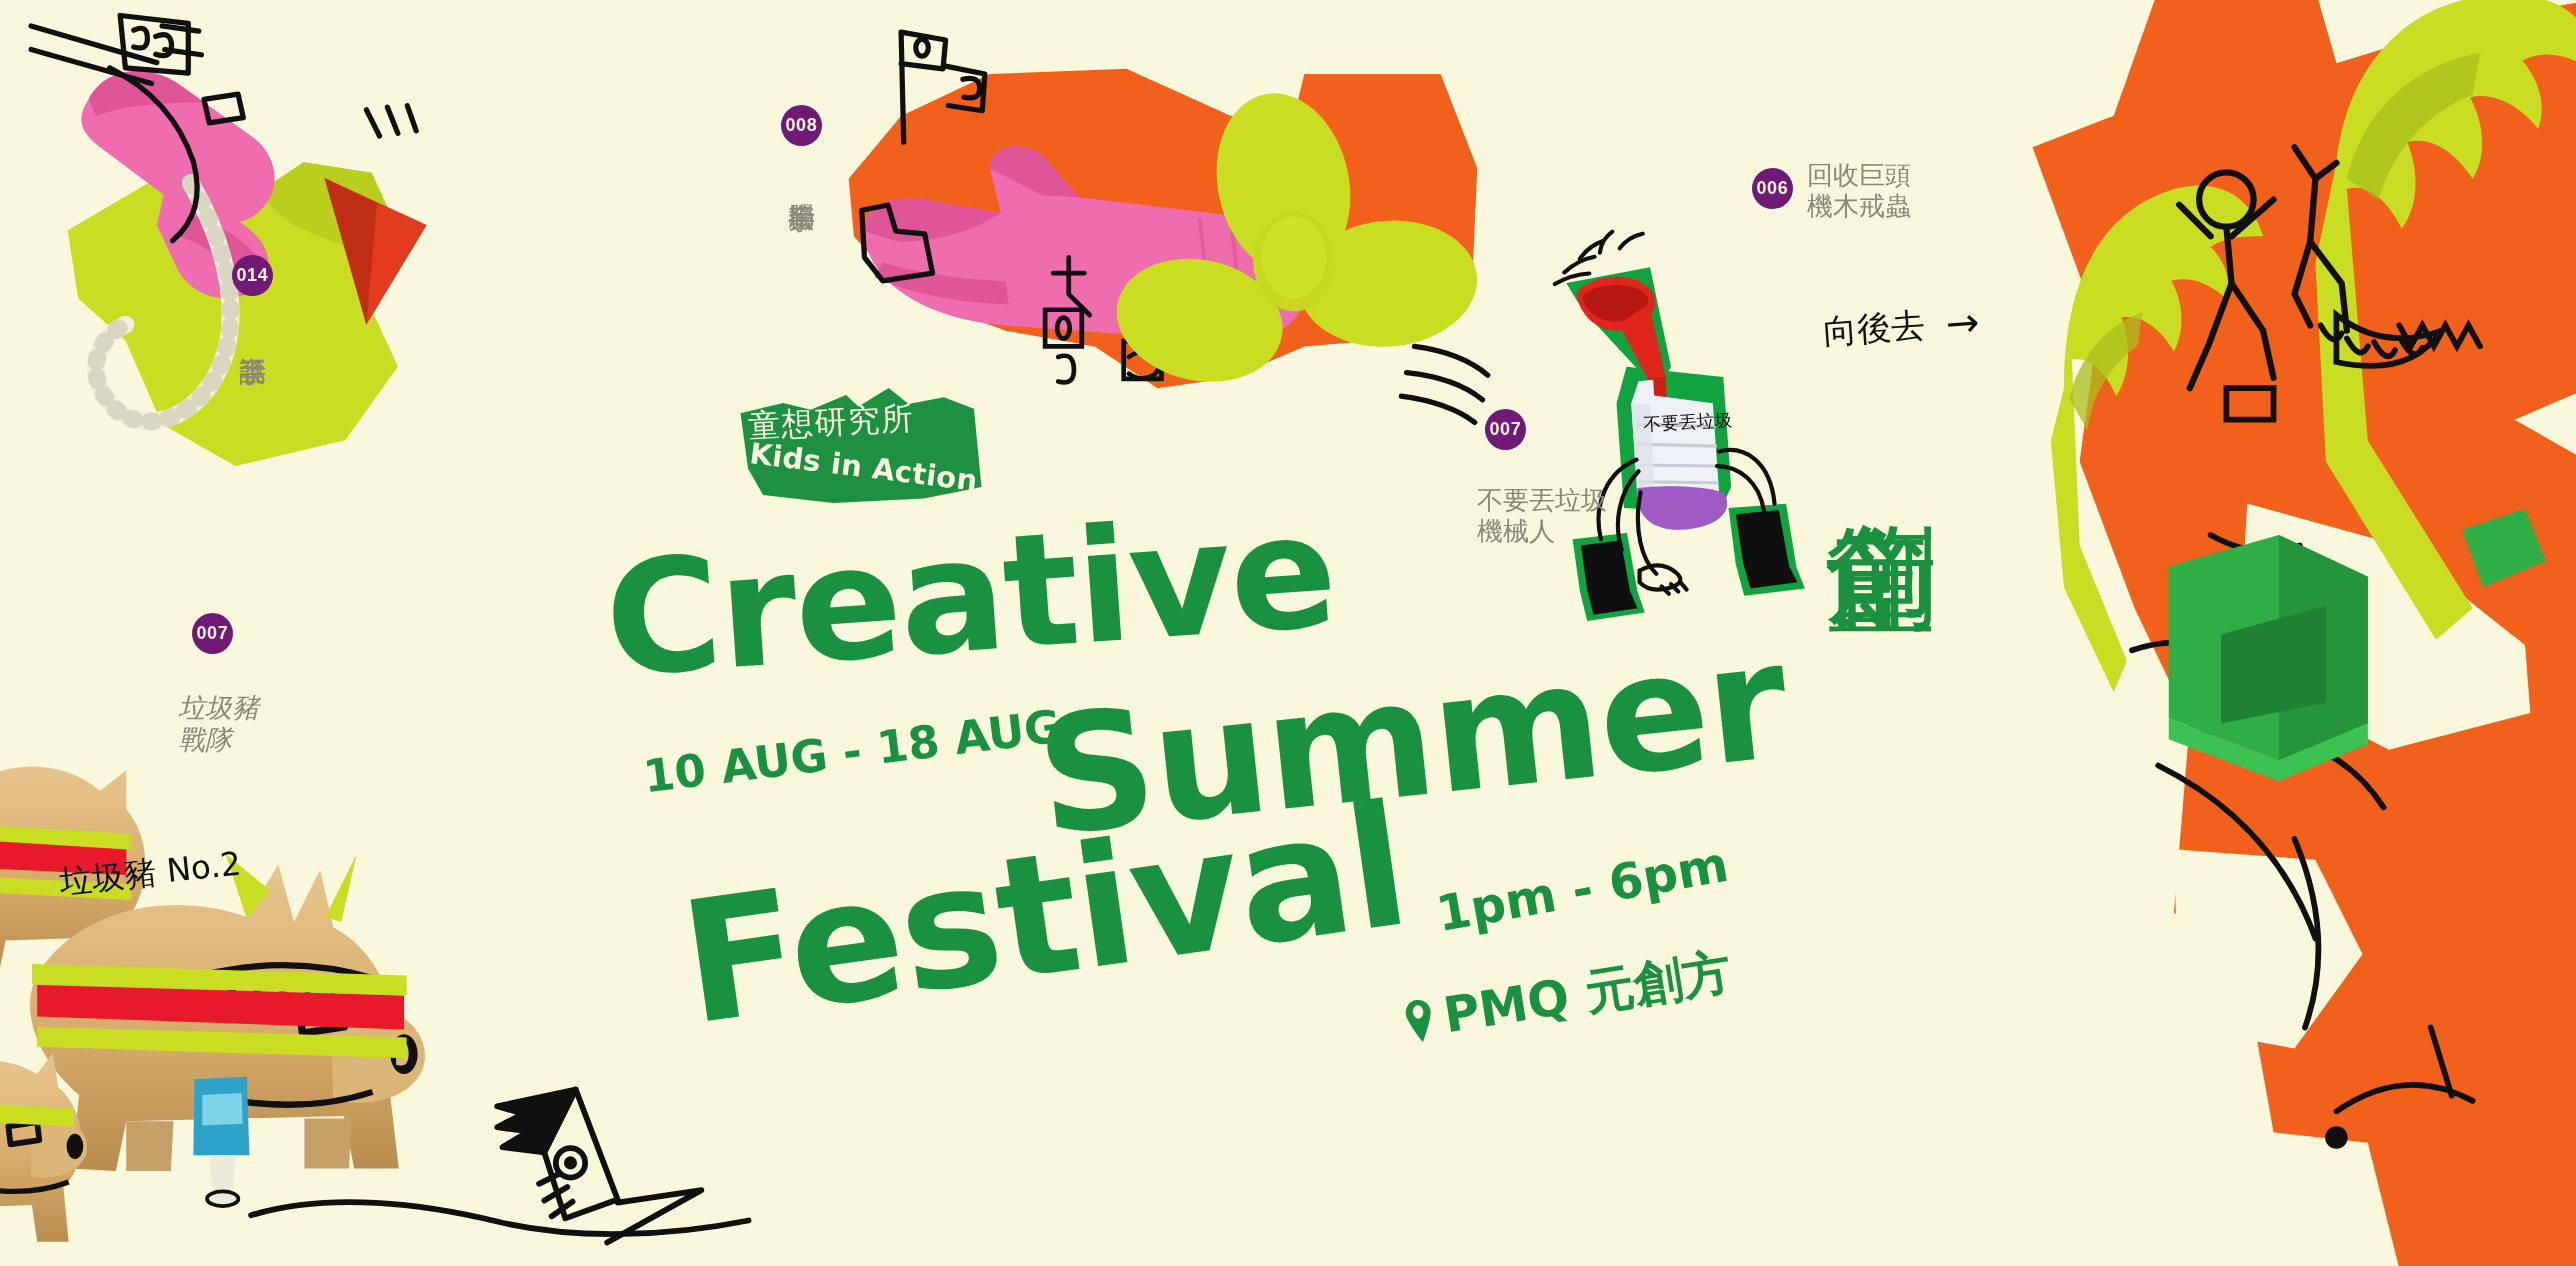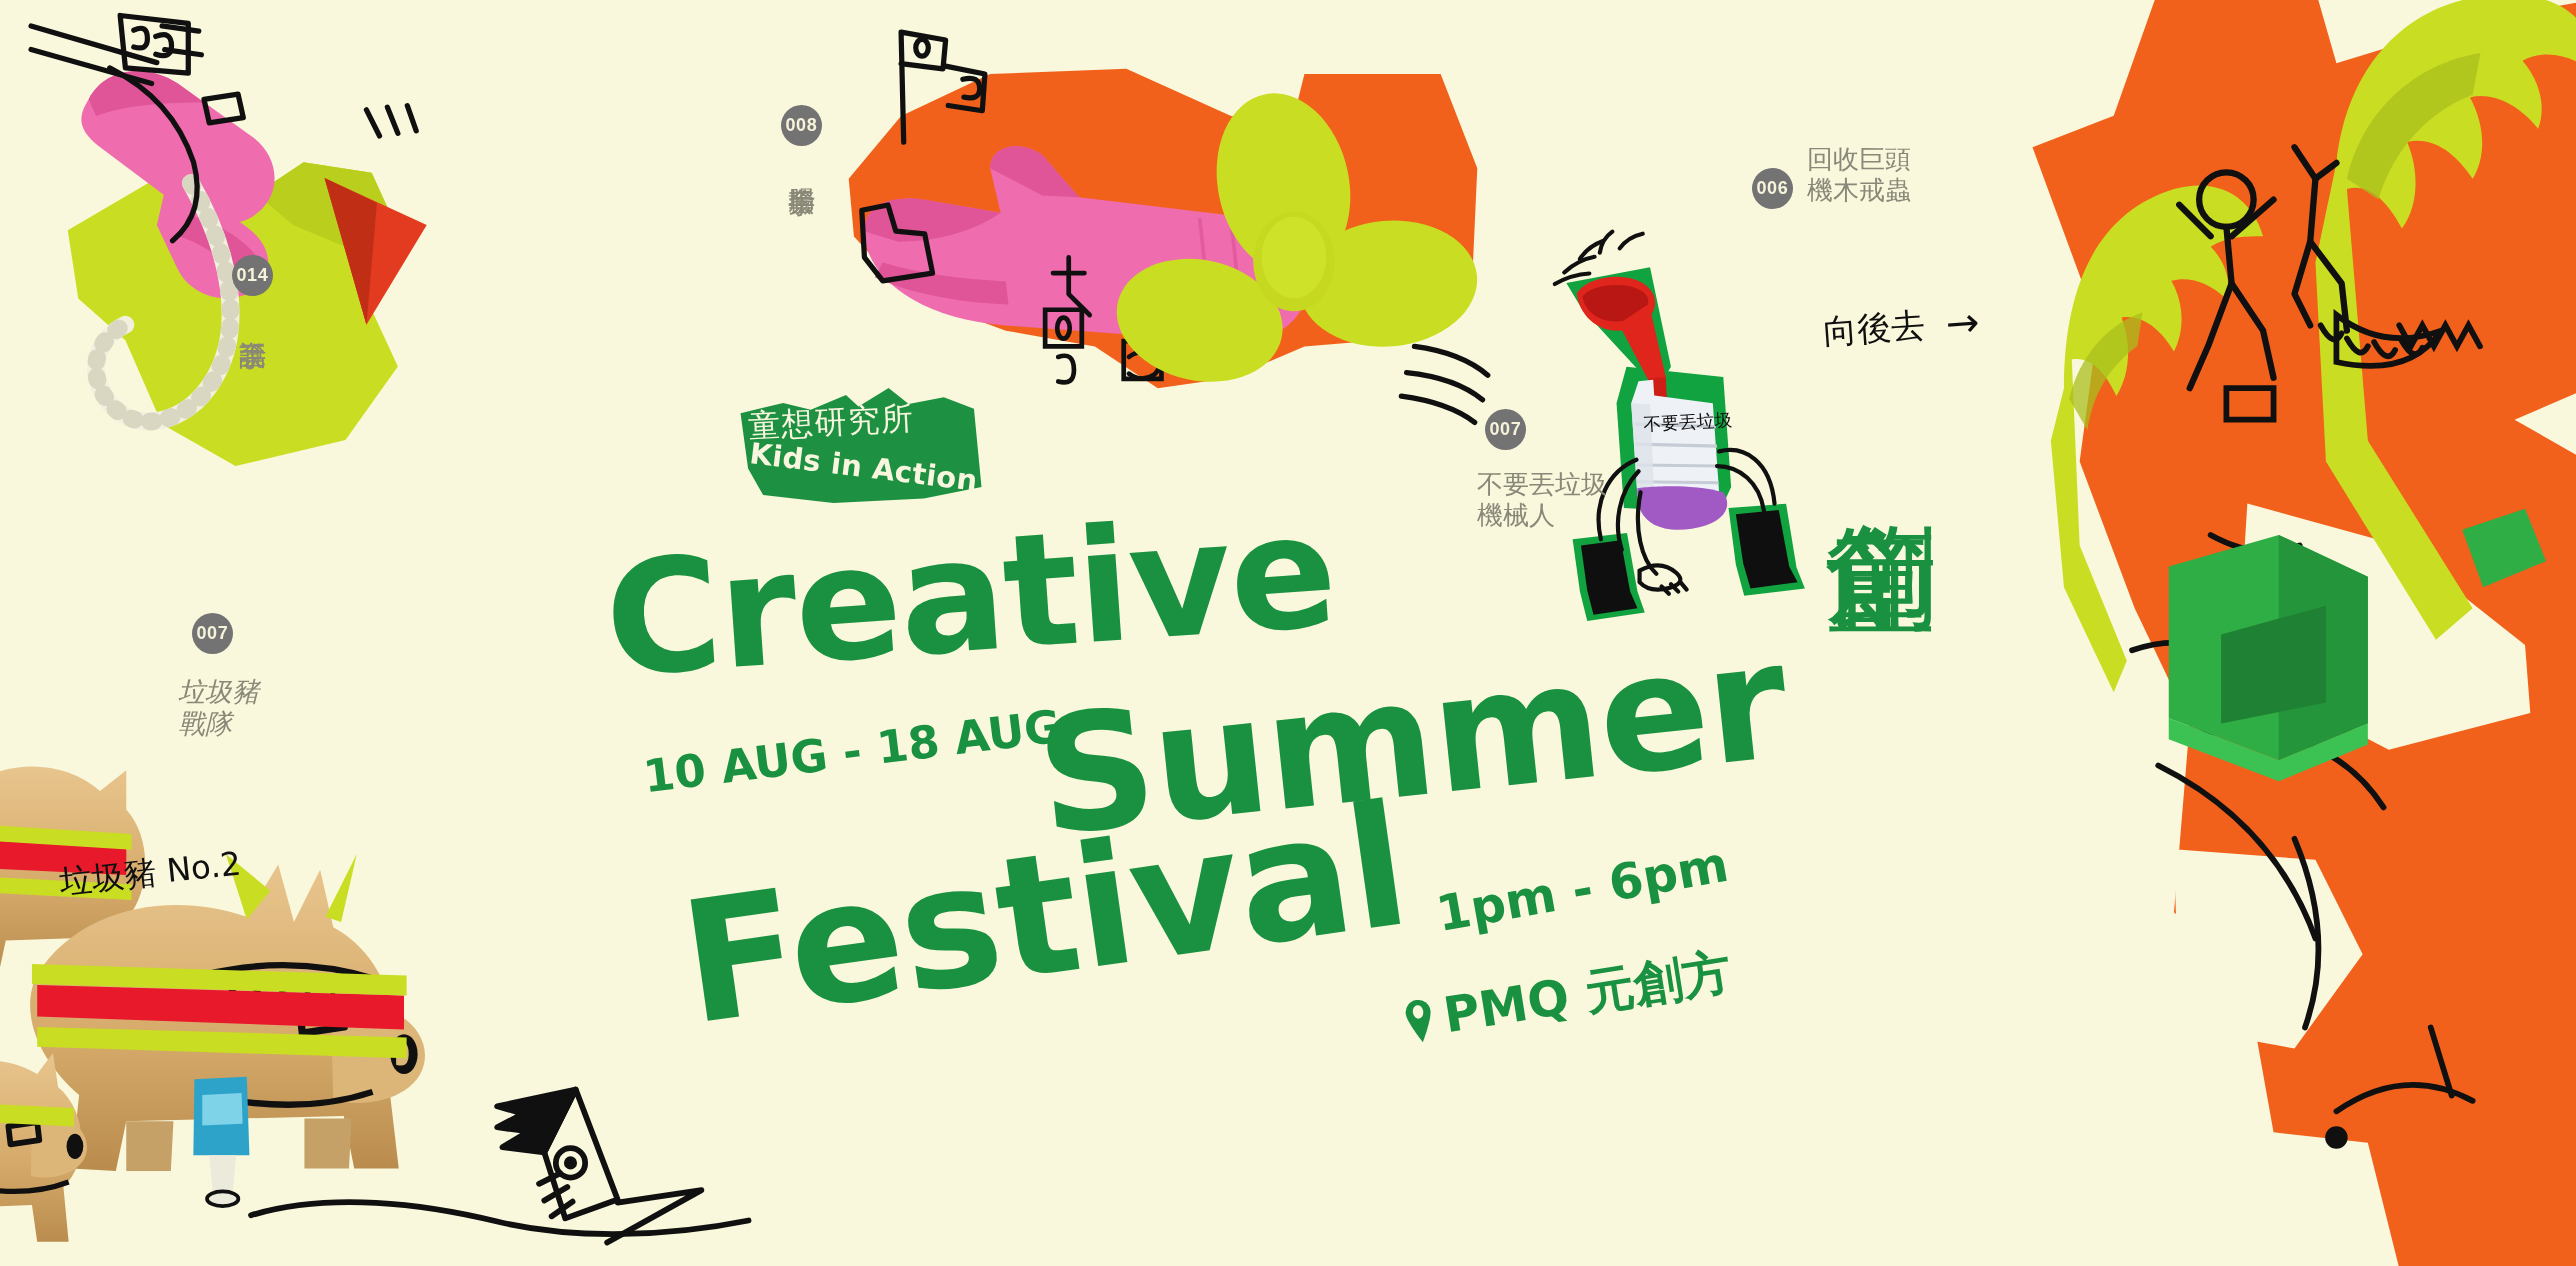--- a/index.html
+++ b/index.html
@@ -11,34 +11,35 @@
     font-family:"Liberation Sans",sans-serif;
     transform-origin:top left;
   }
   .abs{position:absolute;}
   svg{display:block;overflow:visible;}
 
   
   .badge{
     position:absolute;
     border-radius:50%;
-    background:#737373;
+    background:#701a75;
     color:#f6f3da;
     display:flex;align-items:center;justify-content:center;
     font-family:"Liberation Sans",sans-serif;
     font-weight:700;
     letter-spacing:.04em;
   }
   .hand-label{
     position:absolute;
     color:#8a8878;
     font-family:"DejaVu Sans",sans-serif;
     font-weight:400;
     line-height:1.18;
     white-space:pre-line;
+    margin-top:16px;
   }
   .hand-label.vert{
     writing-mode:vertical-rl;
     text-orientation:upright;
   }
 
   
   .brush{
     position:absolute;
     color:#1a9140;

